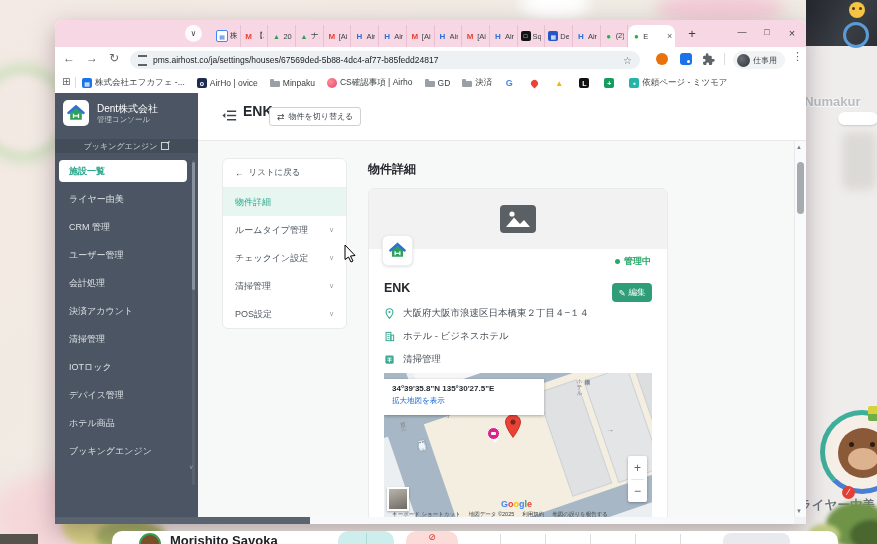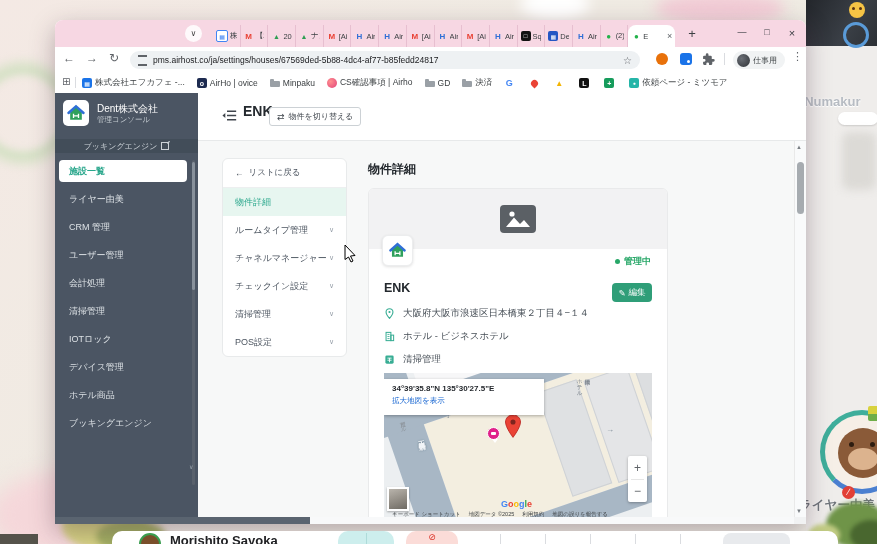--- a/index.html
+++ b/index.html
@@ -486,20 +486,23 @@
         </div>
 
         <div class="side-item">
           <span>ユーザー管理</span>
         </div>
 
         <div class="side-item">
           <span>会計処理</span>
         </div>
 
+        <div class="side-item">
+          <span>決済アカウント</span>
+        </div>
 
         <div class="side-item">
           <span>清掃管理</span>
         </div>
 
         <div class="side-item">
           <span>IOTロック</span>
         </div>
 
         <div class="side-item">
@@ -543,24 +546,20 @@
           <div class="subnav-item active">
             <span>物件詳細</span>
             <span class="chev-mark">∨</span>
           </div>
 
           <div class="subnav-item chev">
             <span>ルームタイプ管理</span>
             <span class="chev-mark">∨</span>
           </div>
 
-          <div class="subnav-item chev">
-            <span>チャネルマネージャー</span>
-            <span class="chev-mark">∨</span>
-          </div>
 
           <div class="subnav-item chev">
             <span>チェックイン設定</span>
             <span class="chev-mark">∨</span>
           </div>
 
           <div class="subnav-item chev">
             <span>清掃管理</span>
             <span class="chev-mark">∨</span>
           </div>

